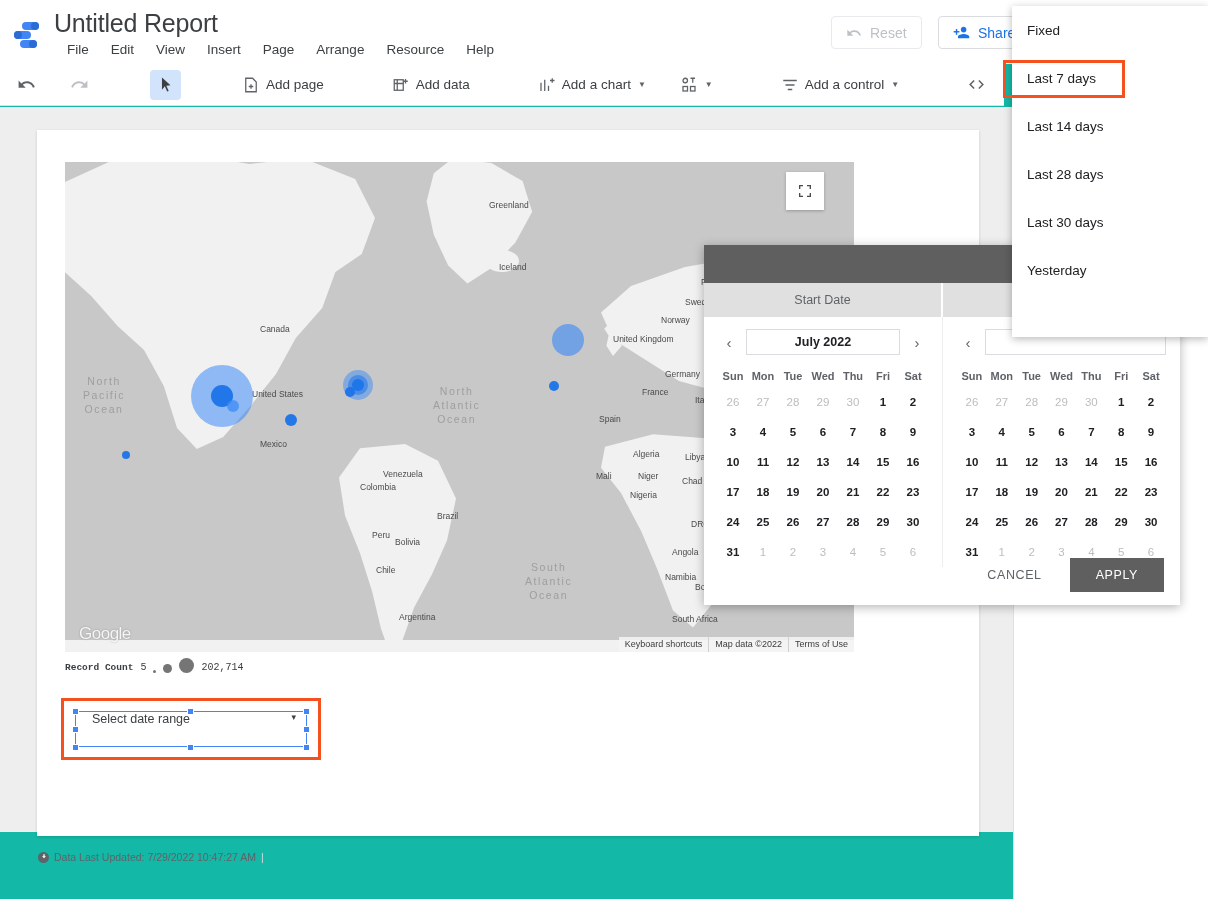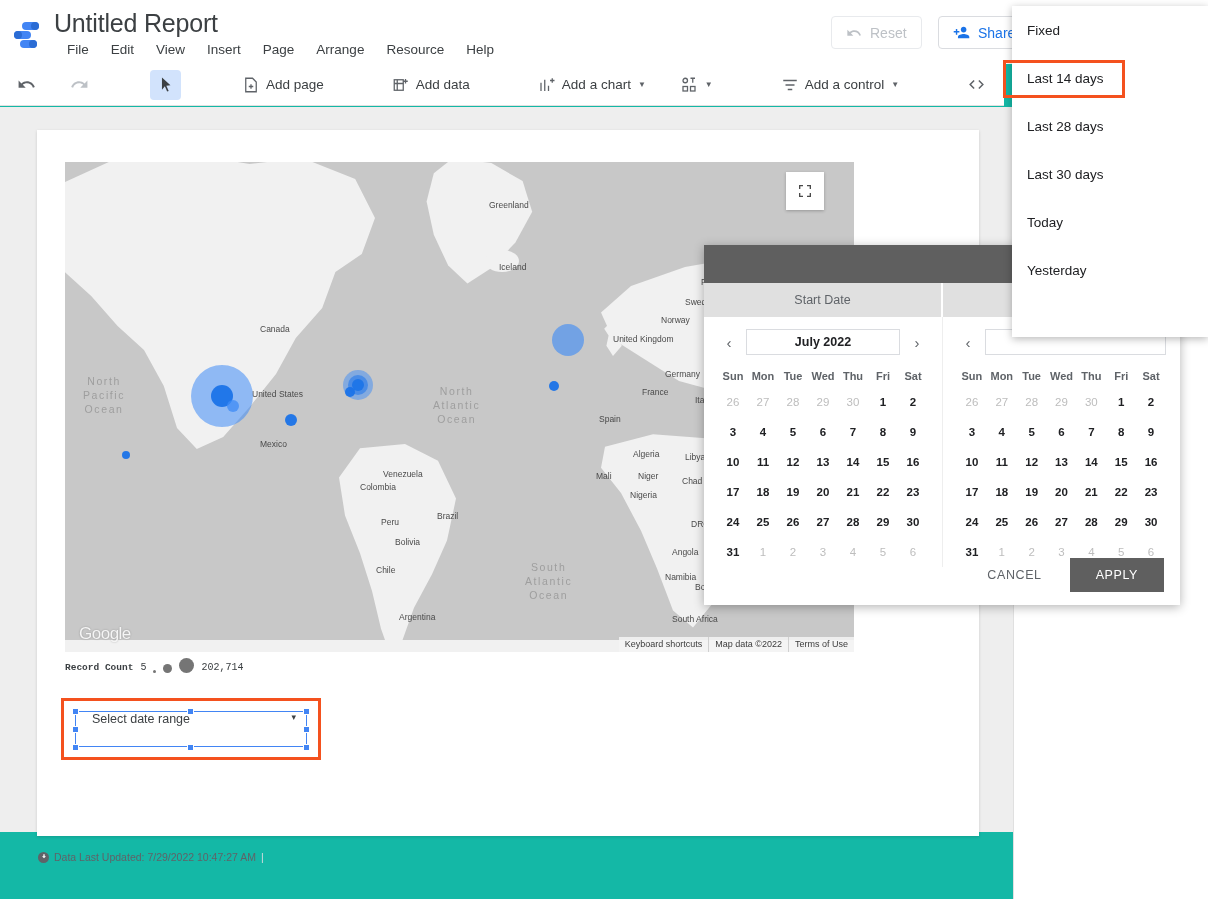--- a/index.html
+++ b/index.html
@@ -383,21 +383,21 @@
             <div class="mlabel country" style="left: 626px; top: 357px;">DRC</div>
             <div class="mlabel country" style="left: 679px; top: 351px;">Kenya</div>
             <div class="mlabel country" style="left: 660px; top: 368px;">Tanzania</div>
             <div class="mlabel country" style="left: 607px; top: 385px;">Angola</div>
             <div class="mlabel country" style="left: 600px; top: 410px;">Namibia</div>
             <div class="mlabel country" style="left: 630px; top: 420px;">Botswana</div>
             <div class="mlabel country" style="left: 706px; top: 414px;">Madagascar</div>
             <div class="mlabel country" style="left: 607px; top: 452px;">South Africa</div>
             <div class="mlabel country" style="left: 318px; top: 307px;">Venezuela</div>
             <div class="mlabel country" style="left: 295px; top: 320px;">Colombia</div>
-            <div class="mlabel country" style="left: 307px; top: 355px; margin-left: 9px;">Peru</div>
+            <div class="mlabel country" style="left: 307px; top: 368px;">Peru</div>
             <div class="mlabel country" style="left: 372px; top: 349px;">Brazil</div>
             <div class="mlabel country" style="left: 330px; top: 375px;">Bolivia</div>
             <div class="mlabel country" style="left: 311px; top: 403px;">Chile</div>
             <div class="mlabel country" style="left: 334px; top: 450px;">Argentina</div>
           </div>
         <div id="map-oceans">
             <div class="mlabel ocean" style="left: 18px; top: 212px; white-space: pre;">North
 Pacific
 Ocean</div>
             <div class="mlabel ocean" style="left: 368px; top: 222px; white-space: pre;">North
@@ -598,21 +598,21 @@
         </div>
       </div>
     <div class="dp-actions">
       <div class="dp-cancel">CANCEL</div>
       <button class="dp-apply">APPLY</button>
     </div>
   </div>
 
   <div class="dd-panel" id="dd-panel">
       <div class="dd-item">Fixed</div>
+      <div class="dd-item">Last 7 days</div>
       <div class="dd-item">Last 14 days</div>
       <div class="dd-item">Last 28 days</div>
       <div class="dd-item">Last 30 days</div>
-      <div class="dd-item">Today</div>
       <div class="dd-item">Yesterday</div>
     </div>
   <div class="dd-hl" style="border-color: rgb(244, 81, 30);"></div>
 
 </div>
 
 </body></html>

